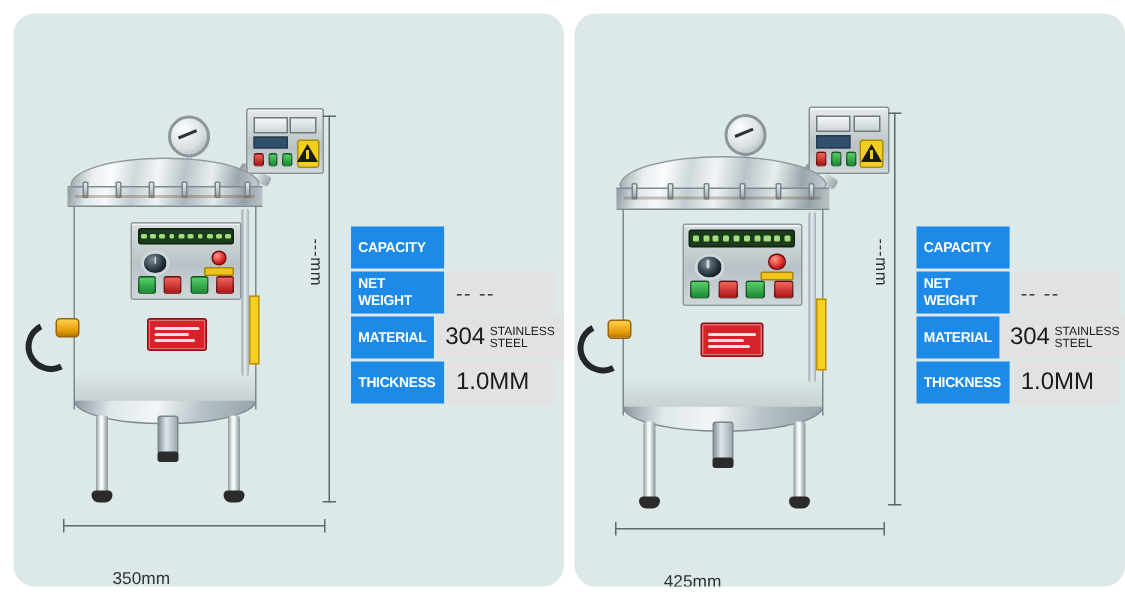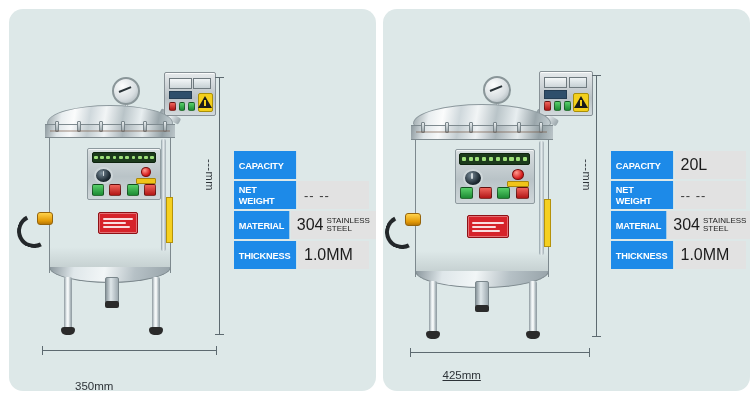--- a/index.html
+++ b/index.html
@@ -443,28 +443,25 @@
       <div class="leg" style="left:46px; top:272px; width:8px; height:52px;"></div>
       <div class="foot" style="left:43px; top:322px; width:14px; height:8px;"></div>
       <div class="leg" style="left:146px; top:272px; width:8px; height:52px;"></div>
       <div class="foot" style="left:143px; top:322px; width:14px; height:8px;"></div>
     </div>
 
     <div class="dim-v" style="left:213px; top:66px; height:262px;"></div>
     <div class="dim-v-label" style="left:210px; top:150px;">---mm</div>
 
     <div class="dim-h" style="left:27px; top:343px; width:180px;"></div>
-    <div class="dim-h-label" style="left:60px; top:336px;text-decoration:underline;">425mm</div>
+    <div class="dim-h-label" style="left:60px; top:349px;text-decoration:underline;">425mm</div>
 
     <div class="spec" style="left:228px; top:142px;">
       <div class="spec-row">
         <div class="spec-key">CAPACITY</div>
-        <div class="spec-val">
-          <span class="v-main">20L</span>
-        </div>
       </div>
       <div class="spec-row">
         <div class="spec-key">NET WEIGHT</div>
         <div class="spec-val">
           <span class="v-dash">-- --</span>
         </div>
       </div>
       <div class="spec-row">
         <div class="spec-key">MATERIAL</div>
         <div class="spec-val">

